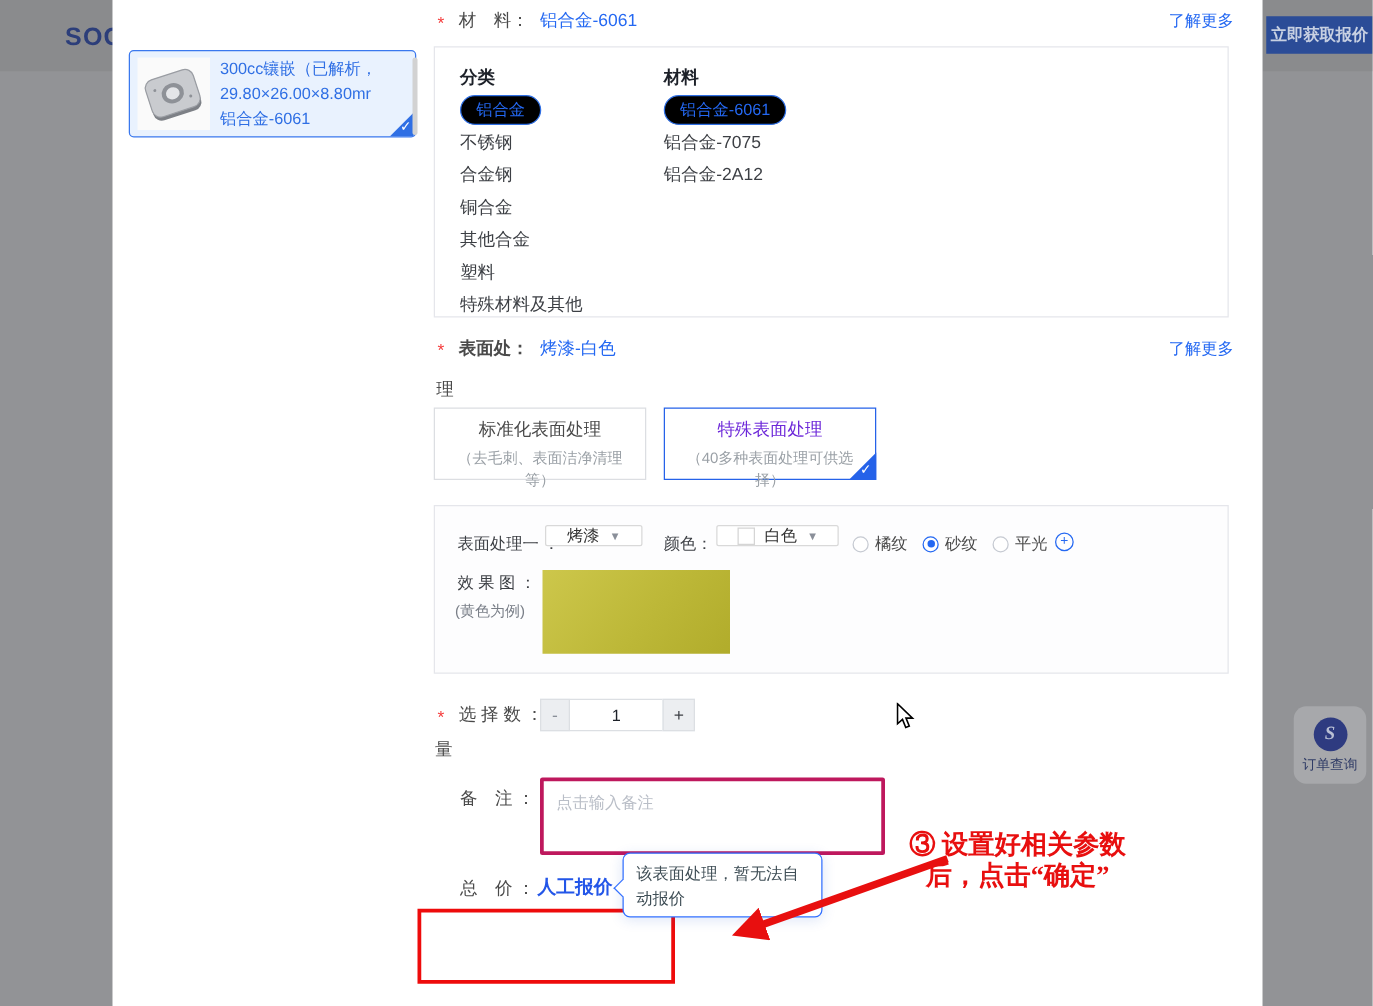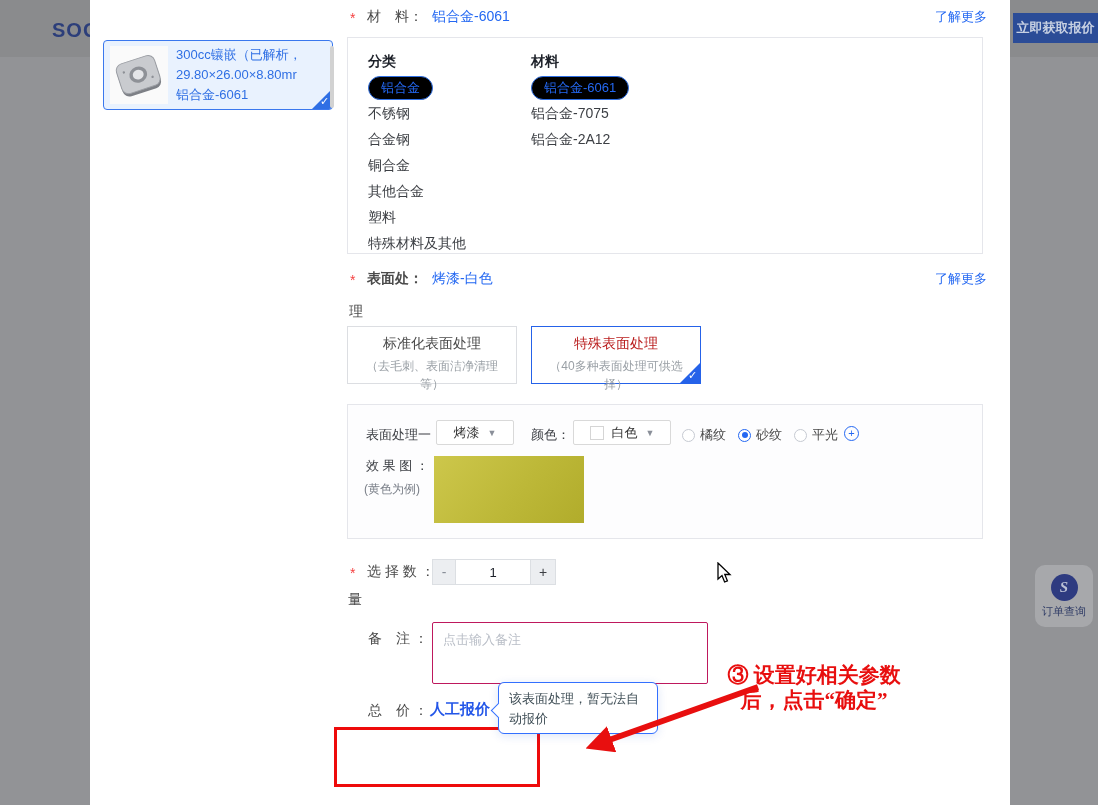--- a/index.html
+++ b/index.html
@@ -63,30 +63,30 @@
     border:1px solid #2f6fe4; border-radius:12px; color:#2468f2; font-size:13px;
     background:#000000; cursor:pointer;
   }
   
   .scard {
     position:absolute; top:326px; width:170px; height:58px; background:#fff;
     border:1px solid #dcdee2; text-align:center; padding-top:8px; cursor:pointer;
   }
   .scard.sel { border:1.5px solid #2562e9; }
   .scard-title { font-size:14px; color:#4a4a4a; }
-  .scard.sel .scard-title { color:#b91c1c; }
+  .scard.sel .scard-title { color:#6d28d9; }
   .scard-desc { font-size:12px; color:#9aa0a6; line-height:18px; width:152px; margin:4px auto 0; }
   
   .surf-panel {
     position:absolute; left:257px; top:404px; width:636px; height:135px;
     background:#fdfdfe; border:1px solid #e5e6eb;
   }
   .sp-label { position:absolute; font-size:13px; color:#3c3f44; white-space:pre; }
   .sel-box {
-    position:absolute; height:25px; background:#fff; border:1px solid #d9d9d9; border-radius:2px;
+    position:absolute; height:17px; background:#fff; border:1px solid #d9d9d9; border-radius:2px;
     display:flex; align-items:center; justify-content:center; gap:8px; font-size:13px; color:#333; cursor:pointer;
   }
   .caret { font-size:9px; color:#8a8f99; }
   .swatch-sm { width:14px; height:14px; background:#fff; border:1px solid #d5d5d5; }
   .radio { position:absolute; display:flex; align-items:center; gap:5px; font-size:13px; color:#4a4a4a; cursor:pointer; }
   .rdot { width:13px; height:13px; border-radius:50%; border:1px solid #c6cad2; background:#fff; position:relative; }
   .radio.on .rdot { border:1px solid #2468f2; }
   .radio.on .rdot::after { content:""; position:absolute; left:2.5px; top:2.5px; width:6px; height:6px; border-radius:50%; background:#2468f2; }
   .add-circle {
     position:absolute; left:496px; top:21px; width:15px; height:15px; border-radius:50%;
@@ -103,21 +103,21 @@
     font-size:14px; display:flex; align-items:center; justify-content:center; cursor:pointer;
   }
   .step-btn.plus { width:26px; color:#3c3f44; }
   .step-input {
     width:74px; height:26px; border:1px solid #dcdfe3; border-left:none; border-right:none;
     text-align:center; font-size:13px; color:#1d2129; outline:none;
   }
   
   .remark {
     position:absolute; left:342px; top:622px; width:276px; height:62px; resize:none;
-    border:1px solid #be185d; border-radius:2px; padding:8px 10px; font-size:13px;
+    border:3px solid #be185d; border-radius:2px; padding:8px 10px; font-size:13px;
     font-family:"Liberation Sans","DejaVu Sans",sans-serif; color:#333; outline:none;
   }
   .remark::placeholder { color:#b9bec7; }
   
   .price-val { position:absolute; left:340px; top:700px; font-size:15px; font-weight:bold; color:#2356e8; }
   .tooltip {
     position:absolute; left:408px; top:682px; width:160px; height:52px;
     background:#fff; border:1px solid #3370ff; border-radius:6px;
     box-shadow:0 2px 10px rgba(30,80,200,.15); padding:6px 10px;
     font-size:13px; line-height:20px; color:#3f4e56; z-index:5;

